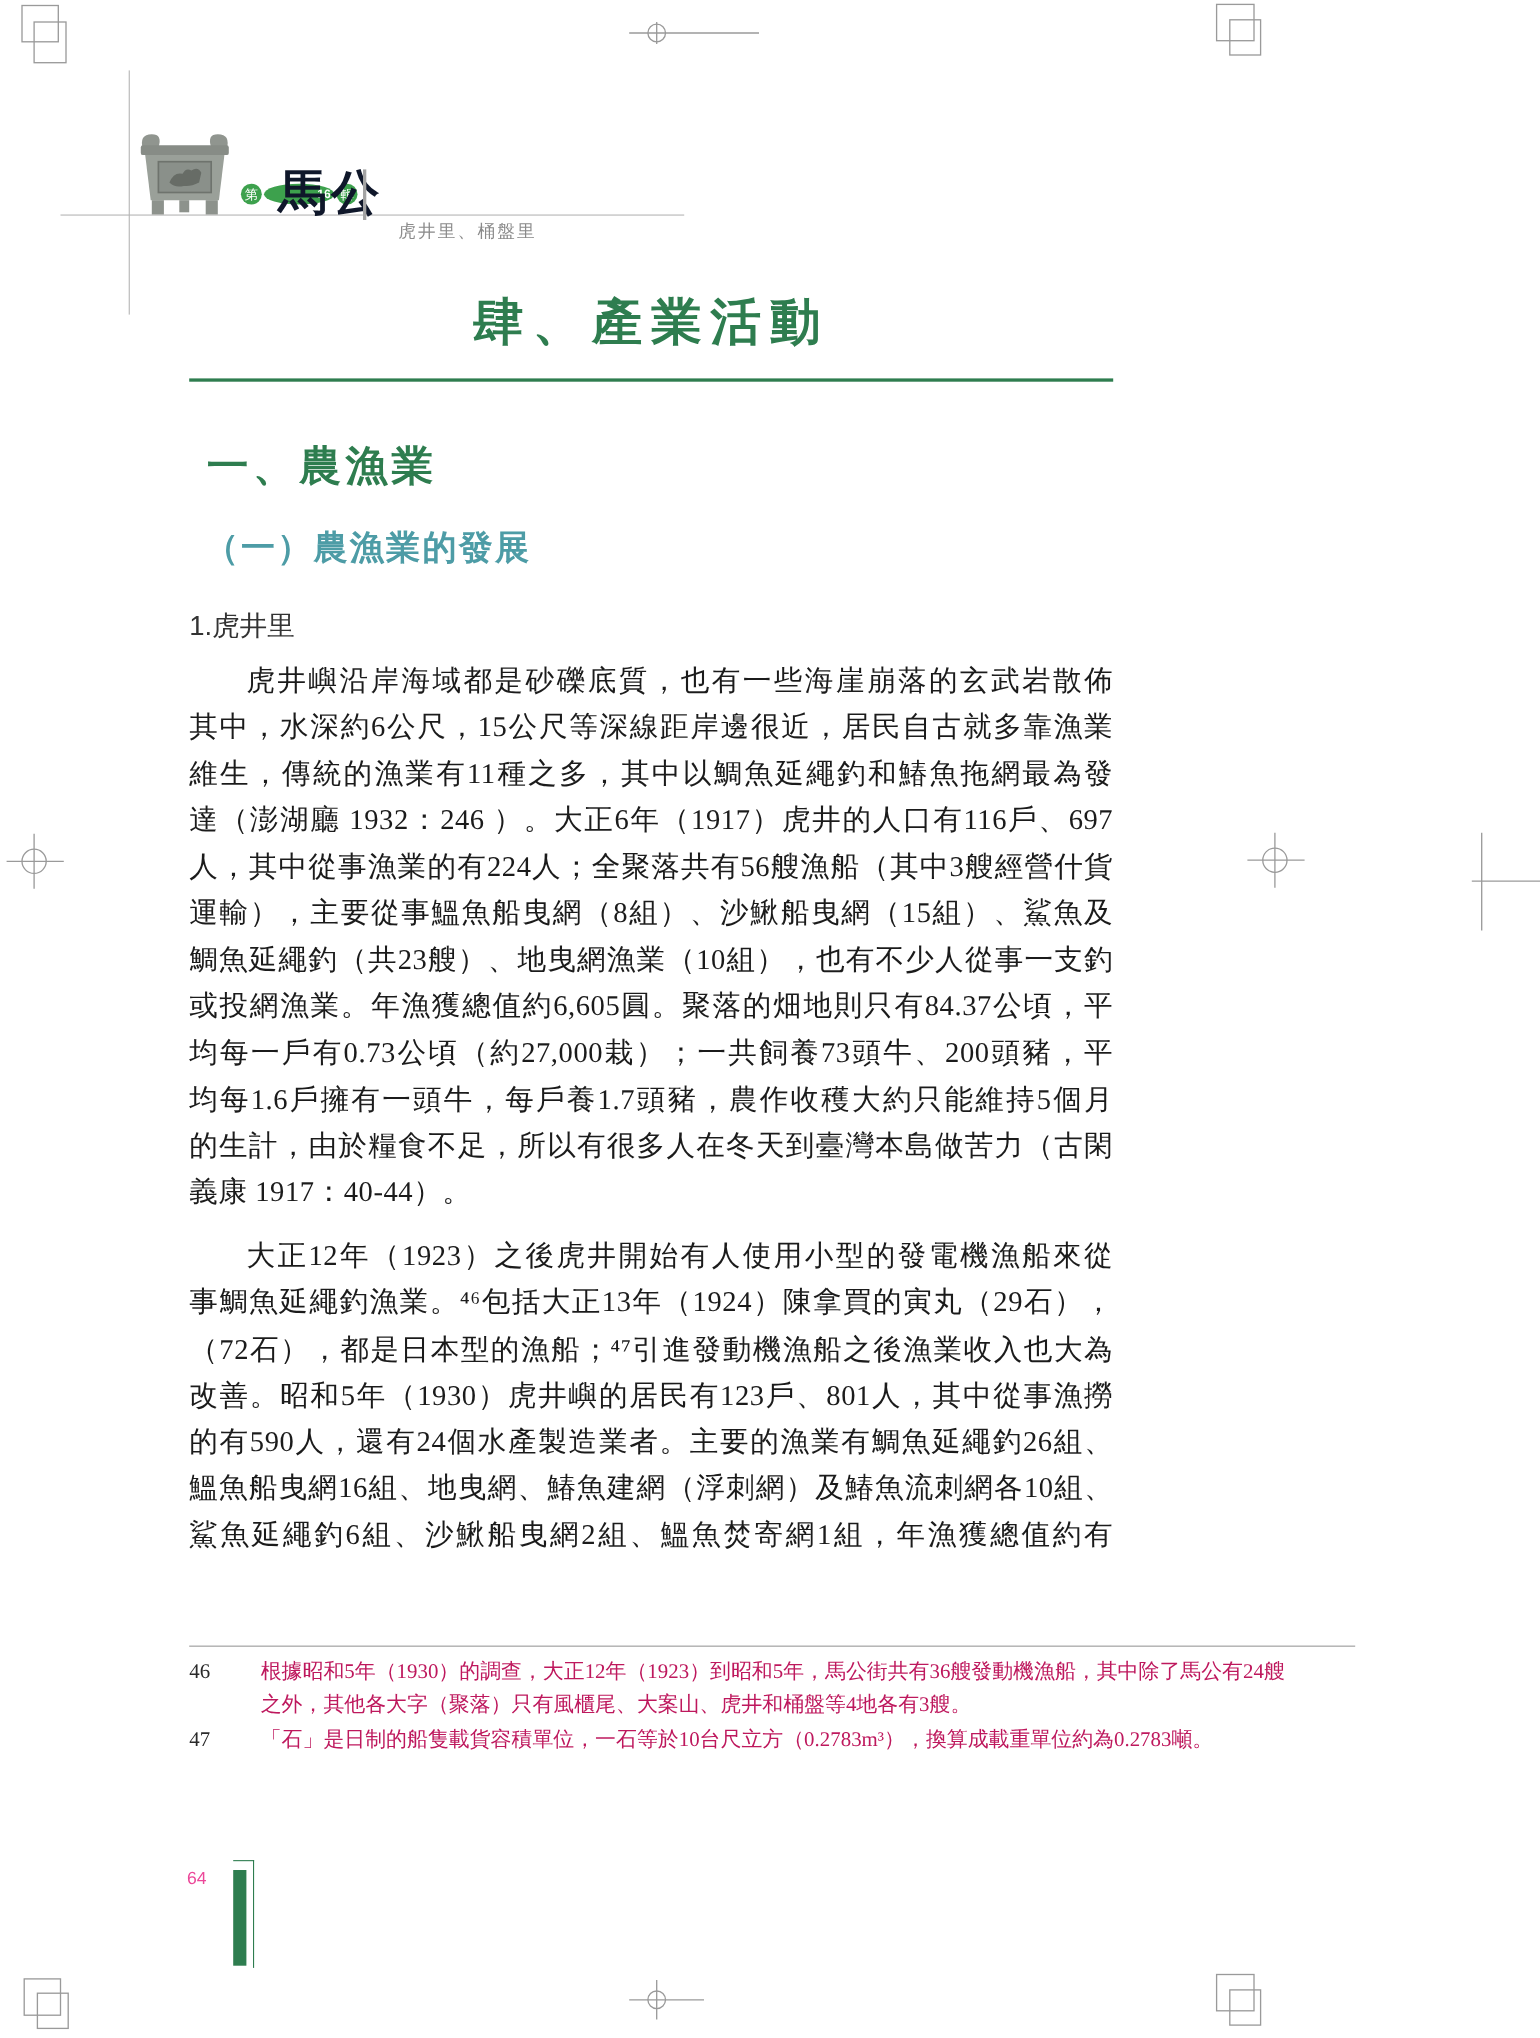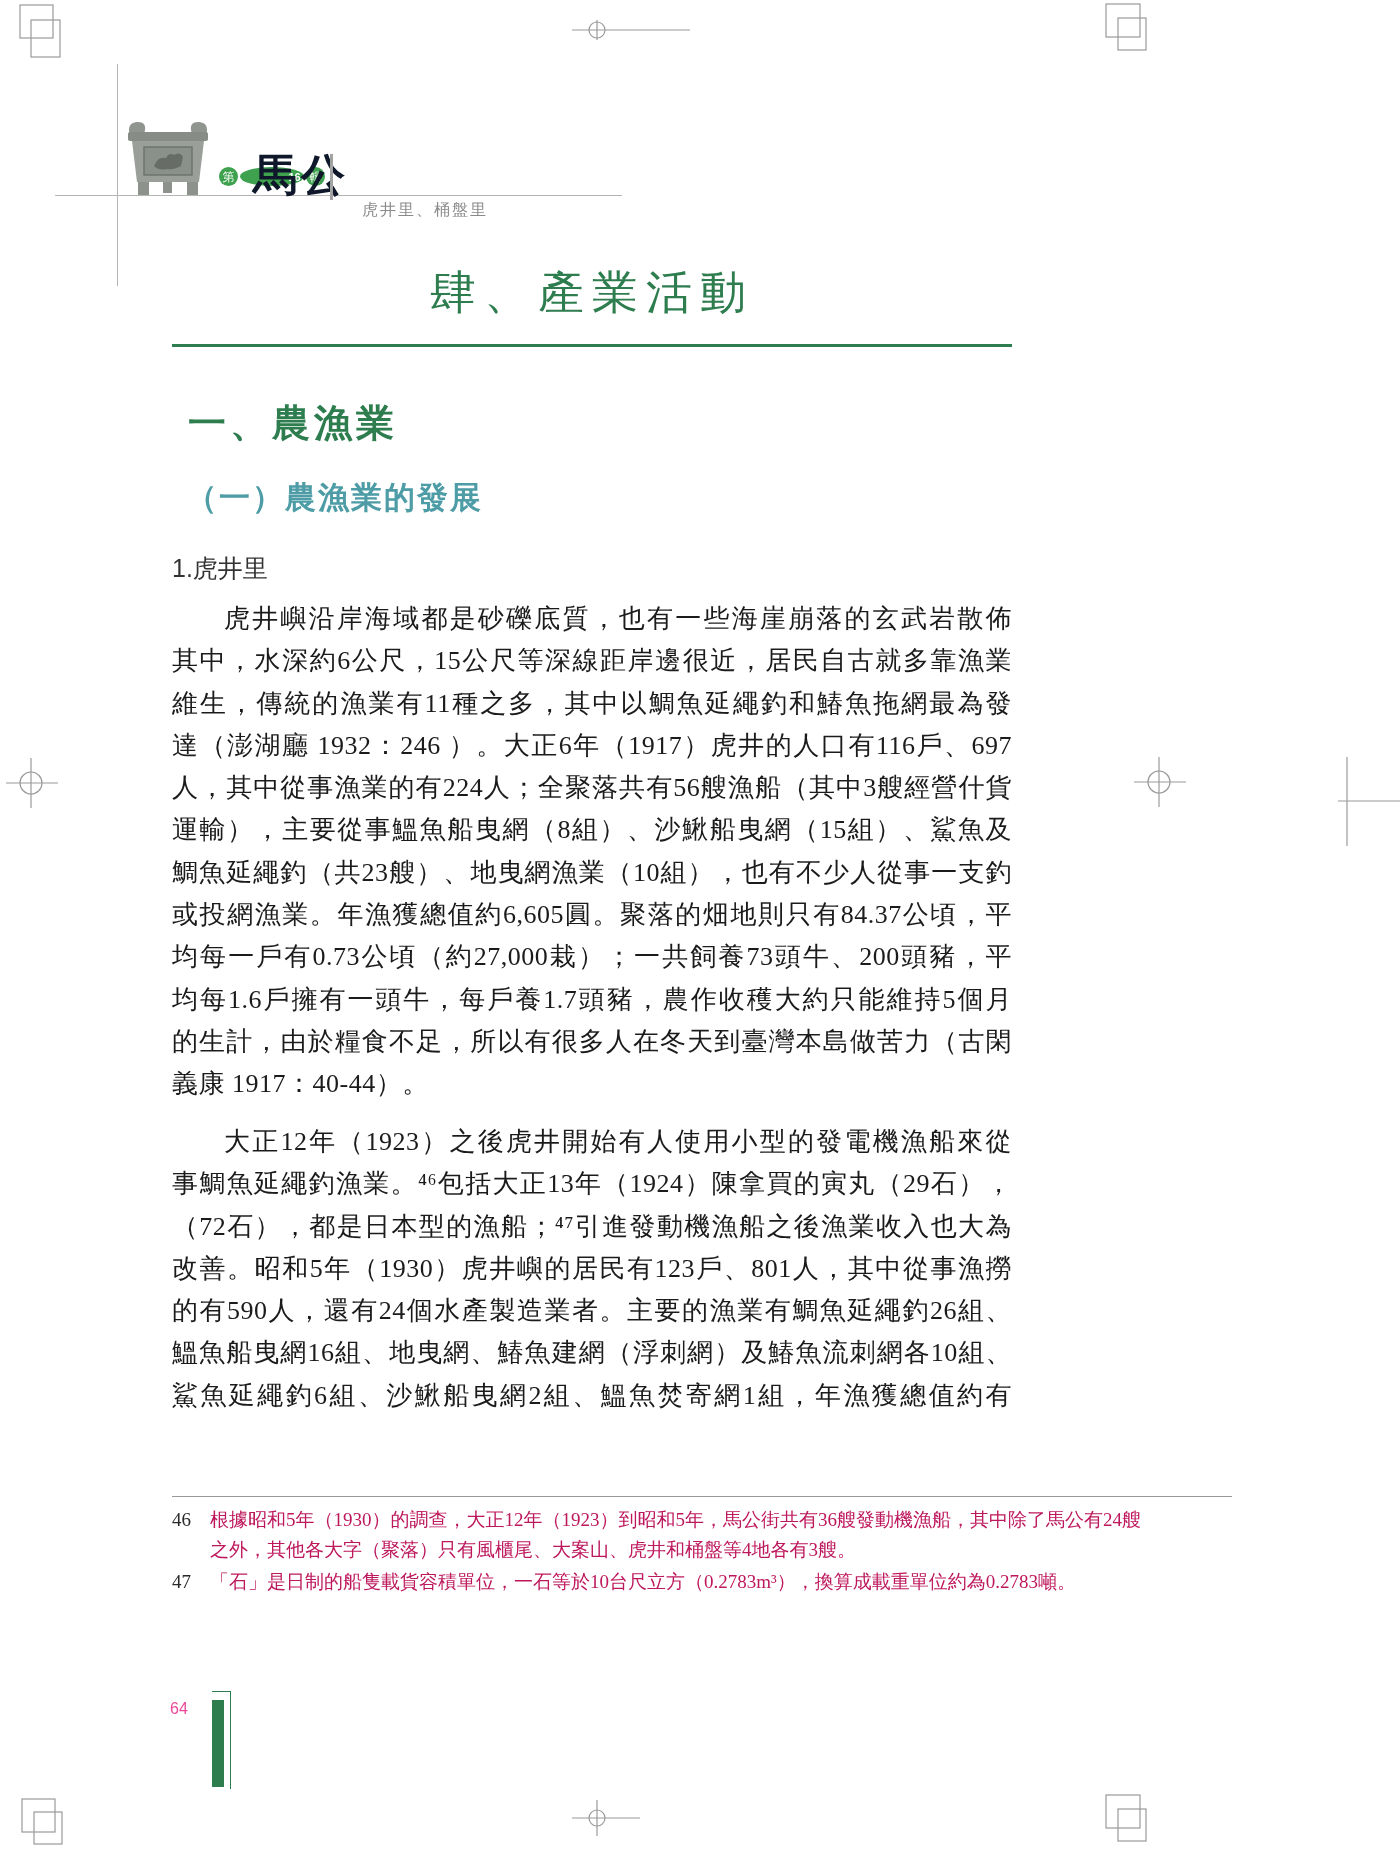--- a/index.html
+++ b/index.html
@@ -16,42 +16,42 @@
   .bc { width:19px; height:19px; border-radius:50%; background:#3da14d; color:#fff;
         font-size:12px; line-height:20px; text-align:center; font-family:"Liberation Sans", sans-serif; }
   .bc.num { font-size:11px; font-weight:bold;padding-left:45px; }
   .brand { position:absolute; left:253px; top:146px; font-size:44px; font-weight:bold;
            color:#0f172a; letter-spacing:4px; }
   .brand-divider { position:absolute; left:330px; top:154px; width:3px; height:46px; background:#a3a3a3; }
   .subtitle { position:absolute; left:362px; top:200px; font-size:16px; color:#8a8a8a; letter-spacing:2px; }
 
   
   .title { position:absolute; left:172px; top:262px; width:840px; margin:0; text-align:center;
-           font-size:46px; font-weight:normal; color:#2e7d4f; letter-spacing:8px; }
+           font-size:46px; font-weight:bold; color:#2e7d4f; letter-spacing:8px; }
   .title-rule { position:absolute; left:172px; top:344px; width:840px; height:3px; background:#2e7d4f; }
   .h1 { position:absolute; left:188px; top:398px; margin:0; font-size:38px; font-weight:bold;
         color:#2e7d4f; letter-spacing:4px; }
   .h2 { position:absolute; left:186px; top:477px; margin:0; font-size:31px; font-weight:bold;
         color:#4d9ca6; letter-spacing:2px; font-family:Liberation Serif, serif; }
   .h3 { position:absolute; left:172px; top:552px; margin:0; font-size:25px; font-weight:500;
         color:#333333; font-family:"Liberation Sans", sans-serif; }
 
   
   .para { position:absolute; left:172px; width:840px; }
   .p1 { top:598px; }
   .p2 { top:1121px; }
   .bl { height:42.3px; line-height:42.3px; font-size:26px; color:#1b1b1b;
         text-align:justify; text-align-last:justify; letter-spacing:0.5px; }
   .bl.indent { text-indent:52px; }
   .bl.short { text-align-last:left; }
 
   
   .fn-rule { position:absolute; left:172px; top:1496px; width:1060px; height:1px; background:#999999; }
   .fns { position:absolute; left:172px; top:1505px; width:1060px; }
-  .fn { display:flex; margin-bottom:2px; }
+  .fn { display:flex; margin-bottom:2px;gap:27px; }
   .fn-num { flex:none; width:38px; font-size:19px; line-height:30px; color:#2a2a2a; }
   .fn-text { flex:1; }
   .fn-text .fnl { font-size:19px; line-height:30px; color:#be185d; white-space:nowrap; }
 
   
   .pagenum { position:absolute; left:170px; top:1700px; font-size:16px; color:#ec4899;
              font-family:"Liberation Sans", sans-serif; }
   .pn-bar { position:absolute; left:212px; top:1700px; width:12px; height:87px; background:#2e7d4f; }
   .pn-bracket { position:absolute; left:212px; top:1691px; width:18px; height:97px;
                 border-top:1px solid #2e7d4f; border-right:1px solid #2e7d4f; }

